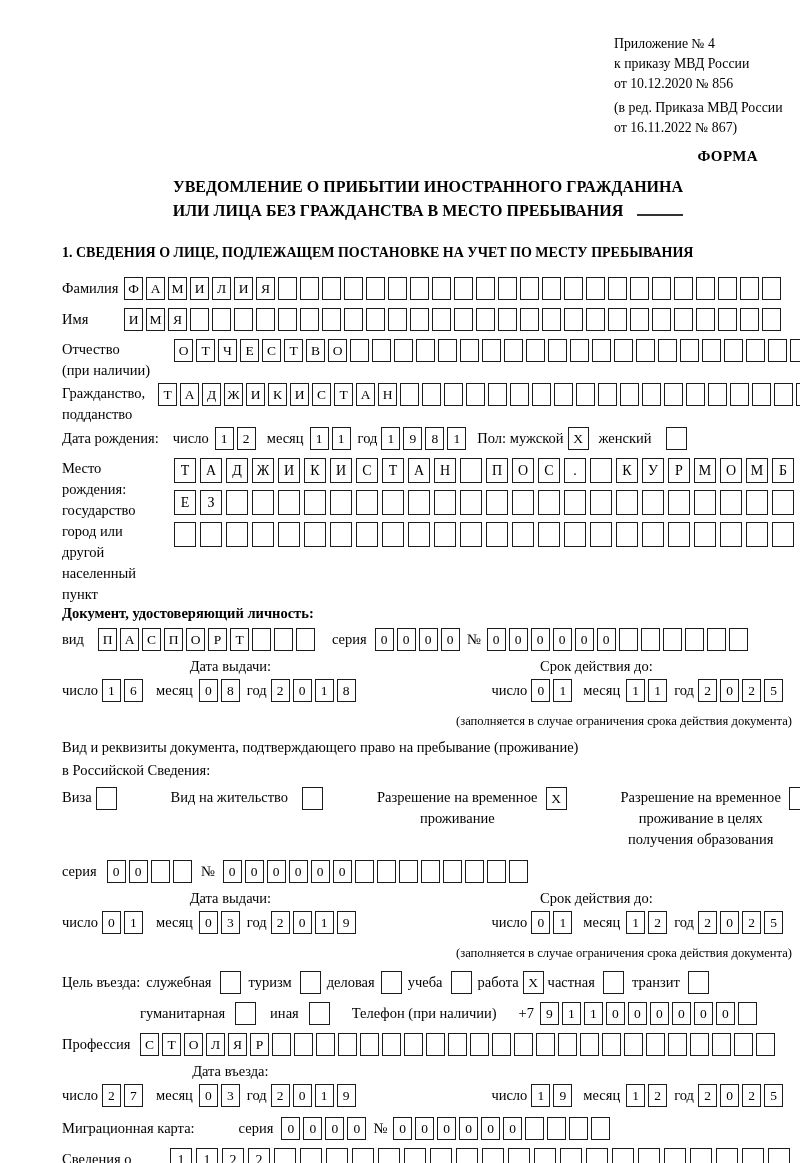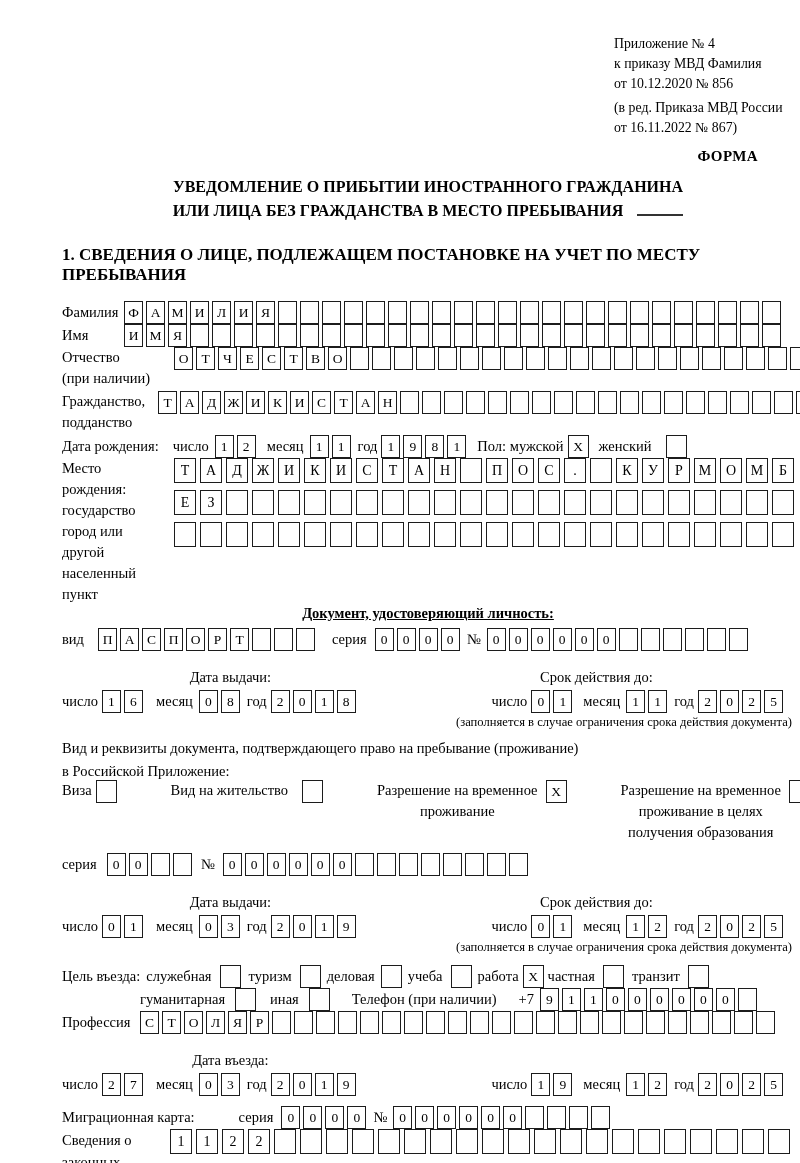--- a/index.html
+++ b/index.html
@@ -9,63 +9,63 @@
     font-size:14.5px;overflow:hidden;margin:0 auto;position:relative;
   }
   .inner{padding:34px 6px 0 62px;}
   
   .hdr{margin-left:552px;font-size:13.8px;line-height:20px;}
   .hdr .ed{margin-top:4px;}
   .forma{font-weight:bold;font-size:15px;text-align:right;margin:10px 36px 0 0;letter-spacing:.4px;}
   
   .title{text-align:center;font-weight:bold;font-size:16px;line-height:24px;margin-top:10px;}
   .blank{display:inline-block;width:46px;border-bottom:2.5px solid #333;height:13px;margin-left:14px;}
-  .sect{font-weight:bold;font-size:17px;margin-top:22px;}
+  .sect{font-weight:bold;font-size:14px;margin-top:22px;}
   
   .row{display:flex;align-items:center;}
   .rowtop{display:flex;align-items:flex-start;gap:20px;}
   .lbl{flex:none;}
   .cells{display:flex;flex:none;flex-wrap:nowrap;}
   .cell{
     box-sizing:border-box;flex:none;width:19px;height:23px;margin-right:3px;
     border:1.7px solid #1c1c1c;display:flex;align-items:center;justify-content:center;
     font-size:13.5px;background:#fff;
   }
   .wide .cell{width:22px;height:25px;margin-right:4px;font-size:14px;}
   .cbx{
     box-sizing:border-box;flex:none;width:21px;height:23px;
     border:1.7px solid #1c1c1c;display:flex;align-items:center;justify-content:center;
     font-size:13.5px;background:#fff;
   }
   .g4{width:4px;flex:none;}.g6{width:6px;flex:none;}.g8{width:8px;flex:none;}
   .g10{width:10px;flex:none;}.g14{width:14px;flex:none;}.g22{width:22px;flex:none;}
-  .mt2{margin-top:2px;}.mt6{margin-top:6px;}.mt8{}
+  .mt2{margin-top:2px;}.mt6{margin-top:6px;}.mt8{margin-top:8px;}
   .mt10{margin-top:10px;}.mt16{margin-top:16px;}
   .lblcol{flex:none;line-height:21px;}
   .stack .cells{margin-bottom:7px;}
-  .center{text-align:center;text-decoration:underline;}
+  .center{text-align:left;}
   .bold{font-weight:bold;}
-  .dhdr{display:flex;margin-top:18px;}
+  .dhdr{display:flex;margin-top:7px;}
   .dhdr .l{width:46%;text-align:center;}
   .dhdr .r{width:54%;text-align:center;}
   .drow{display:flex;justify-content:space-between;padding-right:8px;margin-top:4px;}
   .dgrp{display:flex;align-items:center;}
-  .note{font-size:12.6px;text-align:right;margin-top:2px;padding-right:2px;}
+  .note{font-size:12.6px;text-align:right;margin-top:12px;padding-right:2px;}
   .chkitem{display:flex;align-items:flex-start;flex:none;}
   .chkitem .t{text-align:center;line-height:21px;}
 </style>
 </head>
 <body>
 
 <div class="page">
   <div class="inner">
 
     <div class="hdr">
       <div>Приложение № 4</div>
-      <div>к приказу МВД Фамилия</div>
+      <div>к приказу МВД России</div>
       <div>от 10.12.2020 № 856</div>
       <div class="ed">(в ред. Приказа МВД России</div>
       <div>от 16.11.2022 № 867)</div>
     </div>
     <div class="forma">ФОРМА</div>
 
     <div class="title">
       <div>УВЕДОМЛЕНИЕ О ПРИБЫТИИ ИНОСТРАННОГО ГРАЖДАНИНА</div>
       <div><span>ИЛИ ЛИЦА БЕЗ ГРАЖДАНСТВА В МЕСТО ПРЕБЫВАНИЯ</span><span class="blank"></span></div>
     </div>
@@ -439,21 +439,21 @@
             <span class="cell">2</span>
             <span class="cell">0</span>
             <span class="cell">2</span>
             <span class="cell">5</span>
           </span>
       </span>
     </div>
     <div class="note">(заполняется в случае ограничения срока действия документа)</div>
 
     <div class="mt10">Вид и реквизиты документа, подтверждающего право на пребывание (проживание)</div>
-    <div class="mt6">в Российской Приложение:</div>
+    <div class="mt6">в Российской Сведения:</div>
 
     <div class="rowtop mt8">
       <span class="chkitem">
         <span class="t">Виза</span>
           <span class="g4"></span>
         <span class="cbx"></span>
       </span>
       <span class="g14"></span>
       <span class="chkitem">
         <span class="t">Вид на жительство</span>

